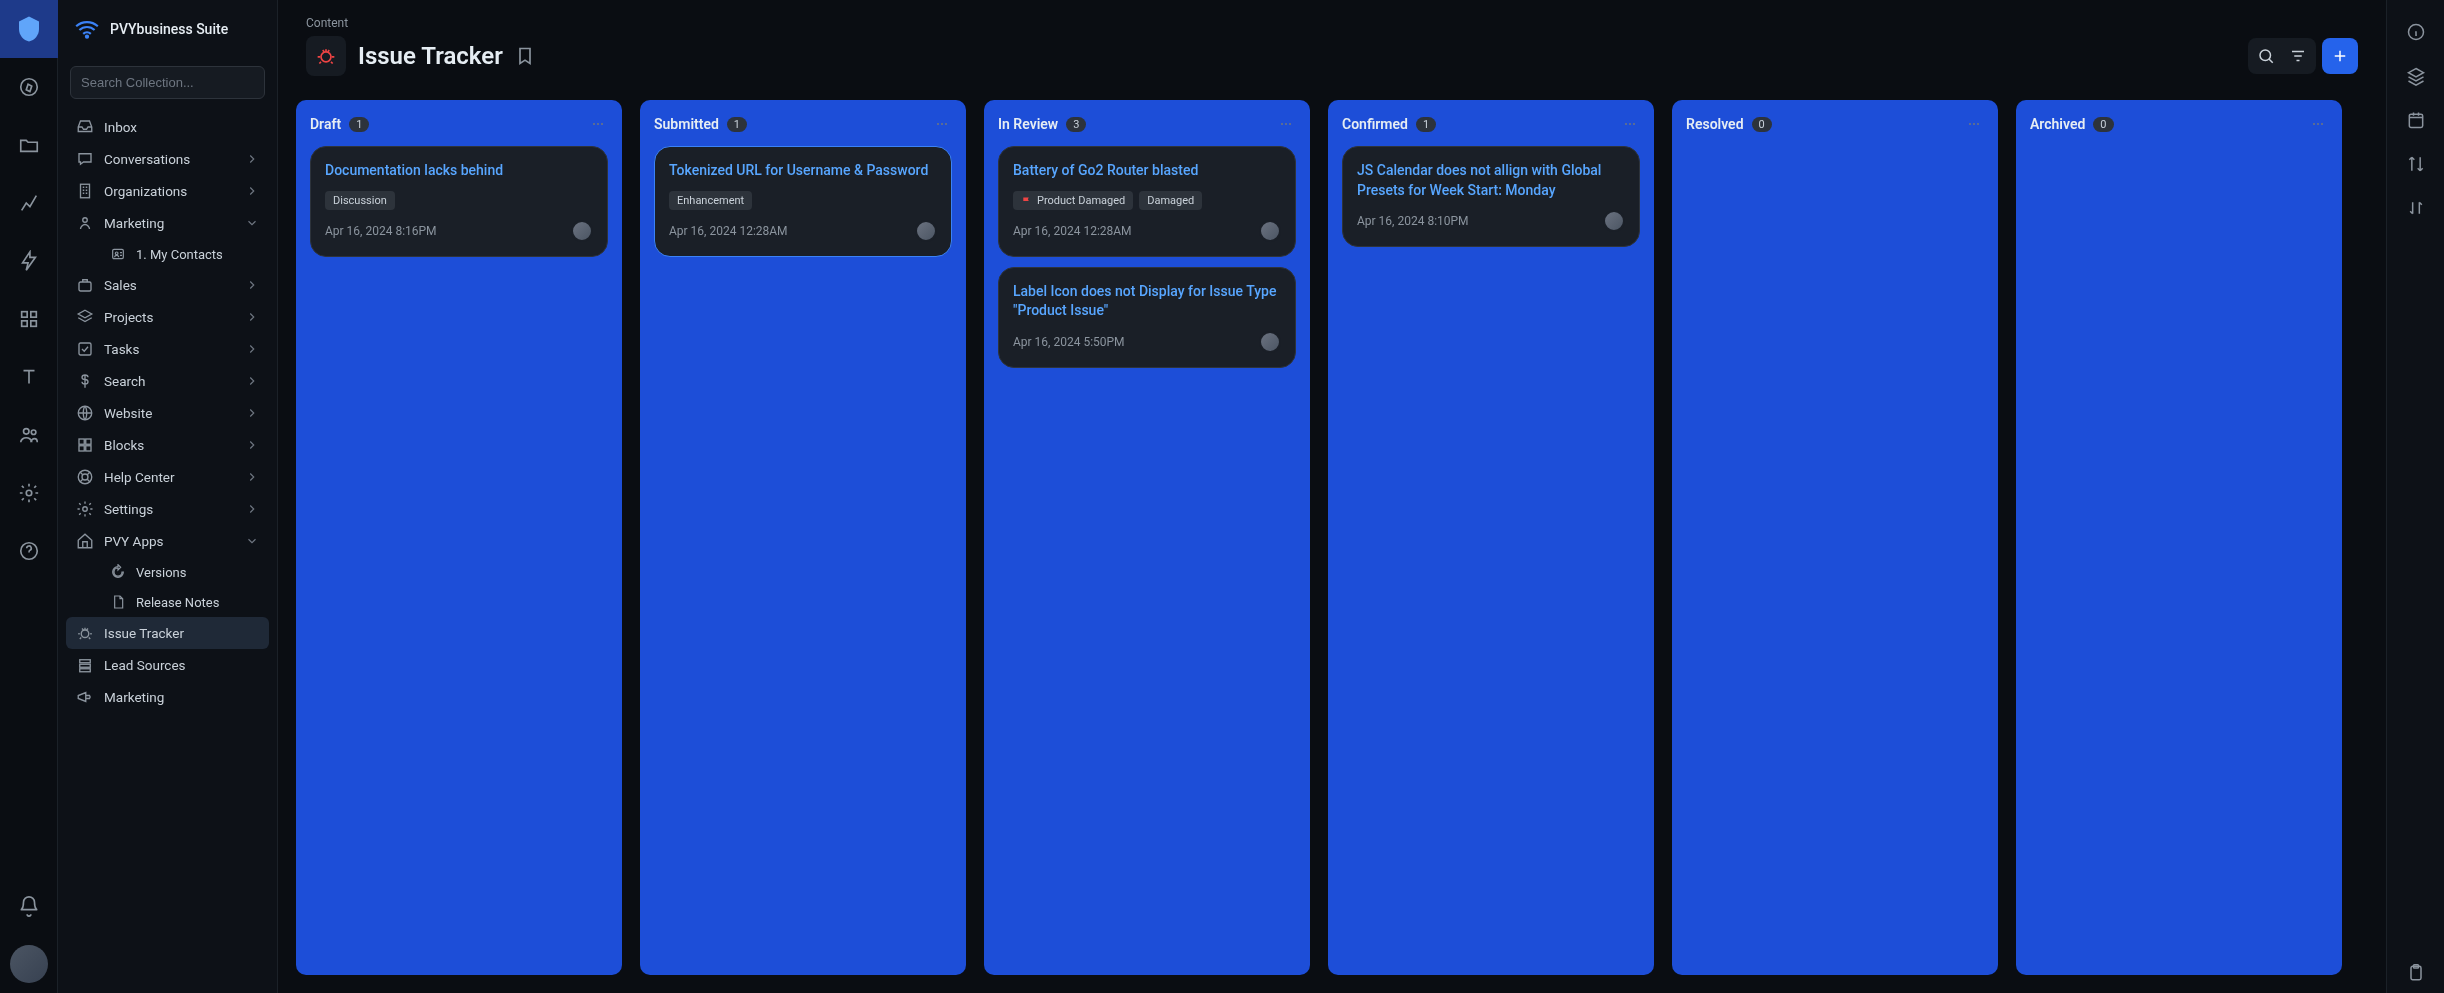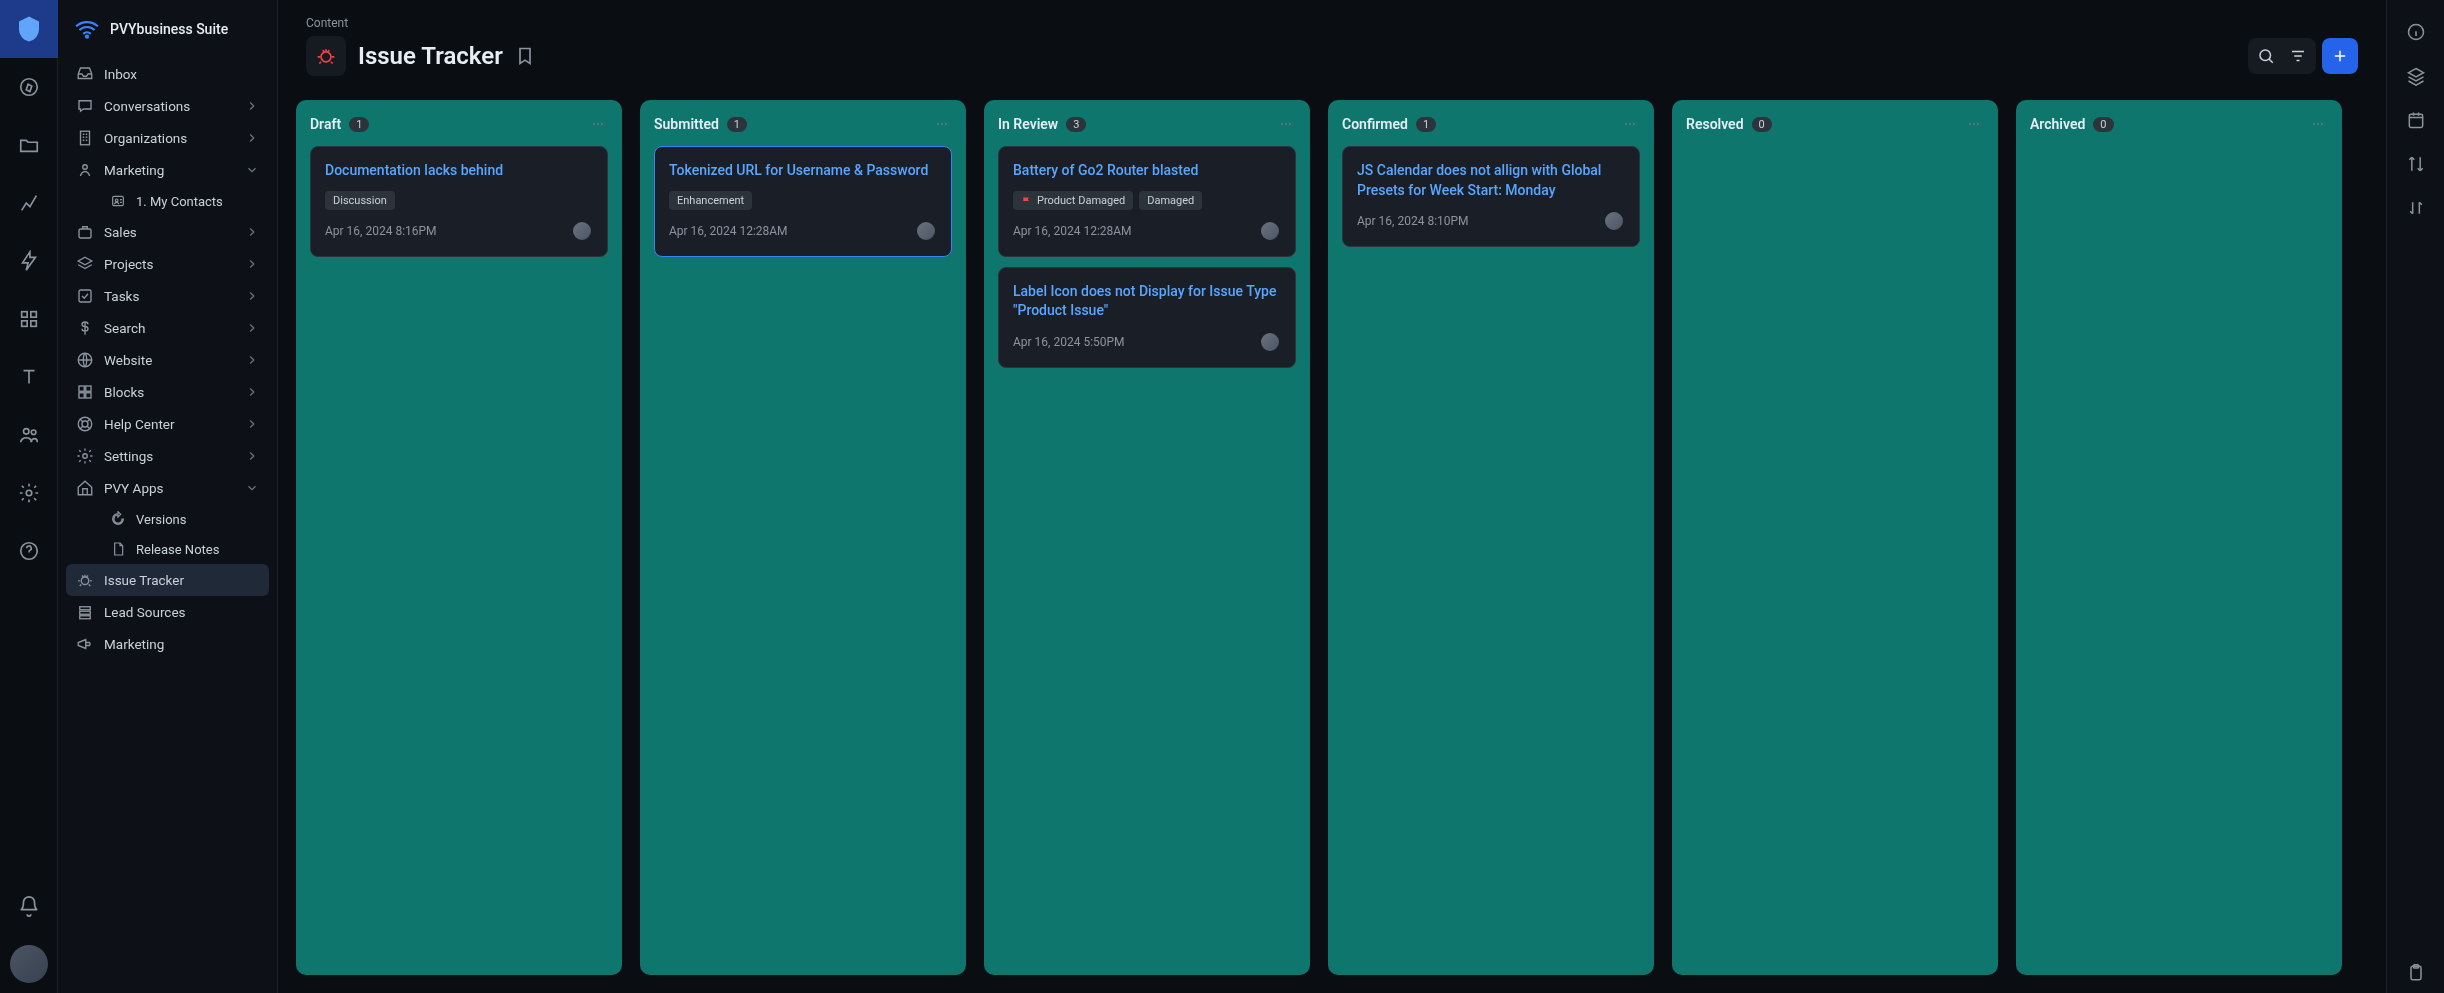--- a/index.html
+++ b/index.html
@@ -161,21 +161,21 @@
 
 .board {
   flex: 1;
   display: flex;
   gap: 18px;
   padding: 0 18px 18px;
   overflow-x: auto;
 }
 .column {
   width: 326px;
-  background: #0f766e;
+  background: #1d4ed8;
   border-radius: 10px;
   padding: 14px;
   flex-shrink: 0;
   display: flex;
   flex-direction: column;
 }
 .col-header {
   display: flex;
   align-items: center;
   gap: 8px;
@@ -195,21 +195,21 @@
   color: #6e7681;
   cursor: pointer;
   display: flex; align-items: center; justify-content: center;
 }
 .col-menu svg { width: 16px; height: 16px; fill: currentColor; }
 
 .cards { display: flex; flex-direction: column; gap: 10px; }
 .card {
   background: #1a1f27;
   border: 1px solid #2d333b;
-  border-radius: 8px;
+  border-radius: 16px;
   padding: 14px;
   display: flex;
   flex-direction: column;
   gap: 10px;
 }
 .card.selected { border-color: #3b82f6; }
 .card-title { font-size: 14px; font-weight: 500; color: #58a6ff; line-height: 1.4; }
 .tag-row { display: flex; flex-wrap: wrap; gap: 6px; }
 .tag {
   font-size: 11px;
@@ -322,20 +322,23 @@
       <div class="avatar-circle"></div>
     </div>
 </div>
 
 <div class="sidebar">
   <div class="sidebar-header">
     <svg viewBox="0 0 24 24">
         <path d="M12 20a1 1 0 100-2 1 1 0 000 2zM5 13a10 10 0 0114 0M8.5 16.5a5 5 0 017 0M2 9.5a15 15 0 0120 0" stroke="#3b82f6" fill="none" stroke-width="2"></path>
       </svg>
     <span class="app-name">PVYbusiness Suite</span>
+  </div>
+  <div class="search-wrap">
+    <input class="search-input" placeholder="Search Collection..." style="">
   </div>
   <ul class="nav-list" id="nav-list">
       <li class="nav-item">
         <svg class="nav-icon" viewBox="0 0 24 24">
           <path d="M3 12l3-8h12l3 8v6H3zM3 12h5l2 3h4l2-3h5"></path>
         </svg>
         <span class="nav-label">Inbox</span>
       </li>
       <li class="nav-item">
         <svg class="nav-icon" viewBox="0 0 24 24">

